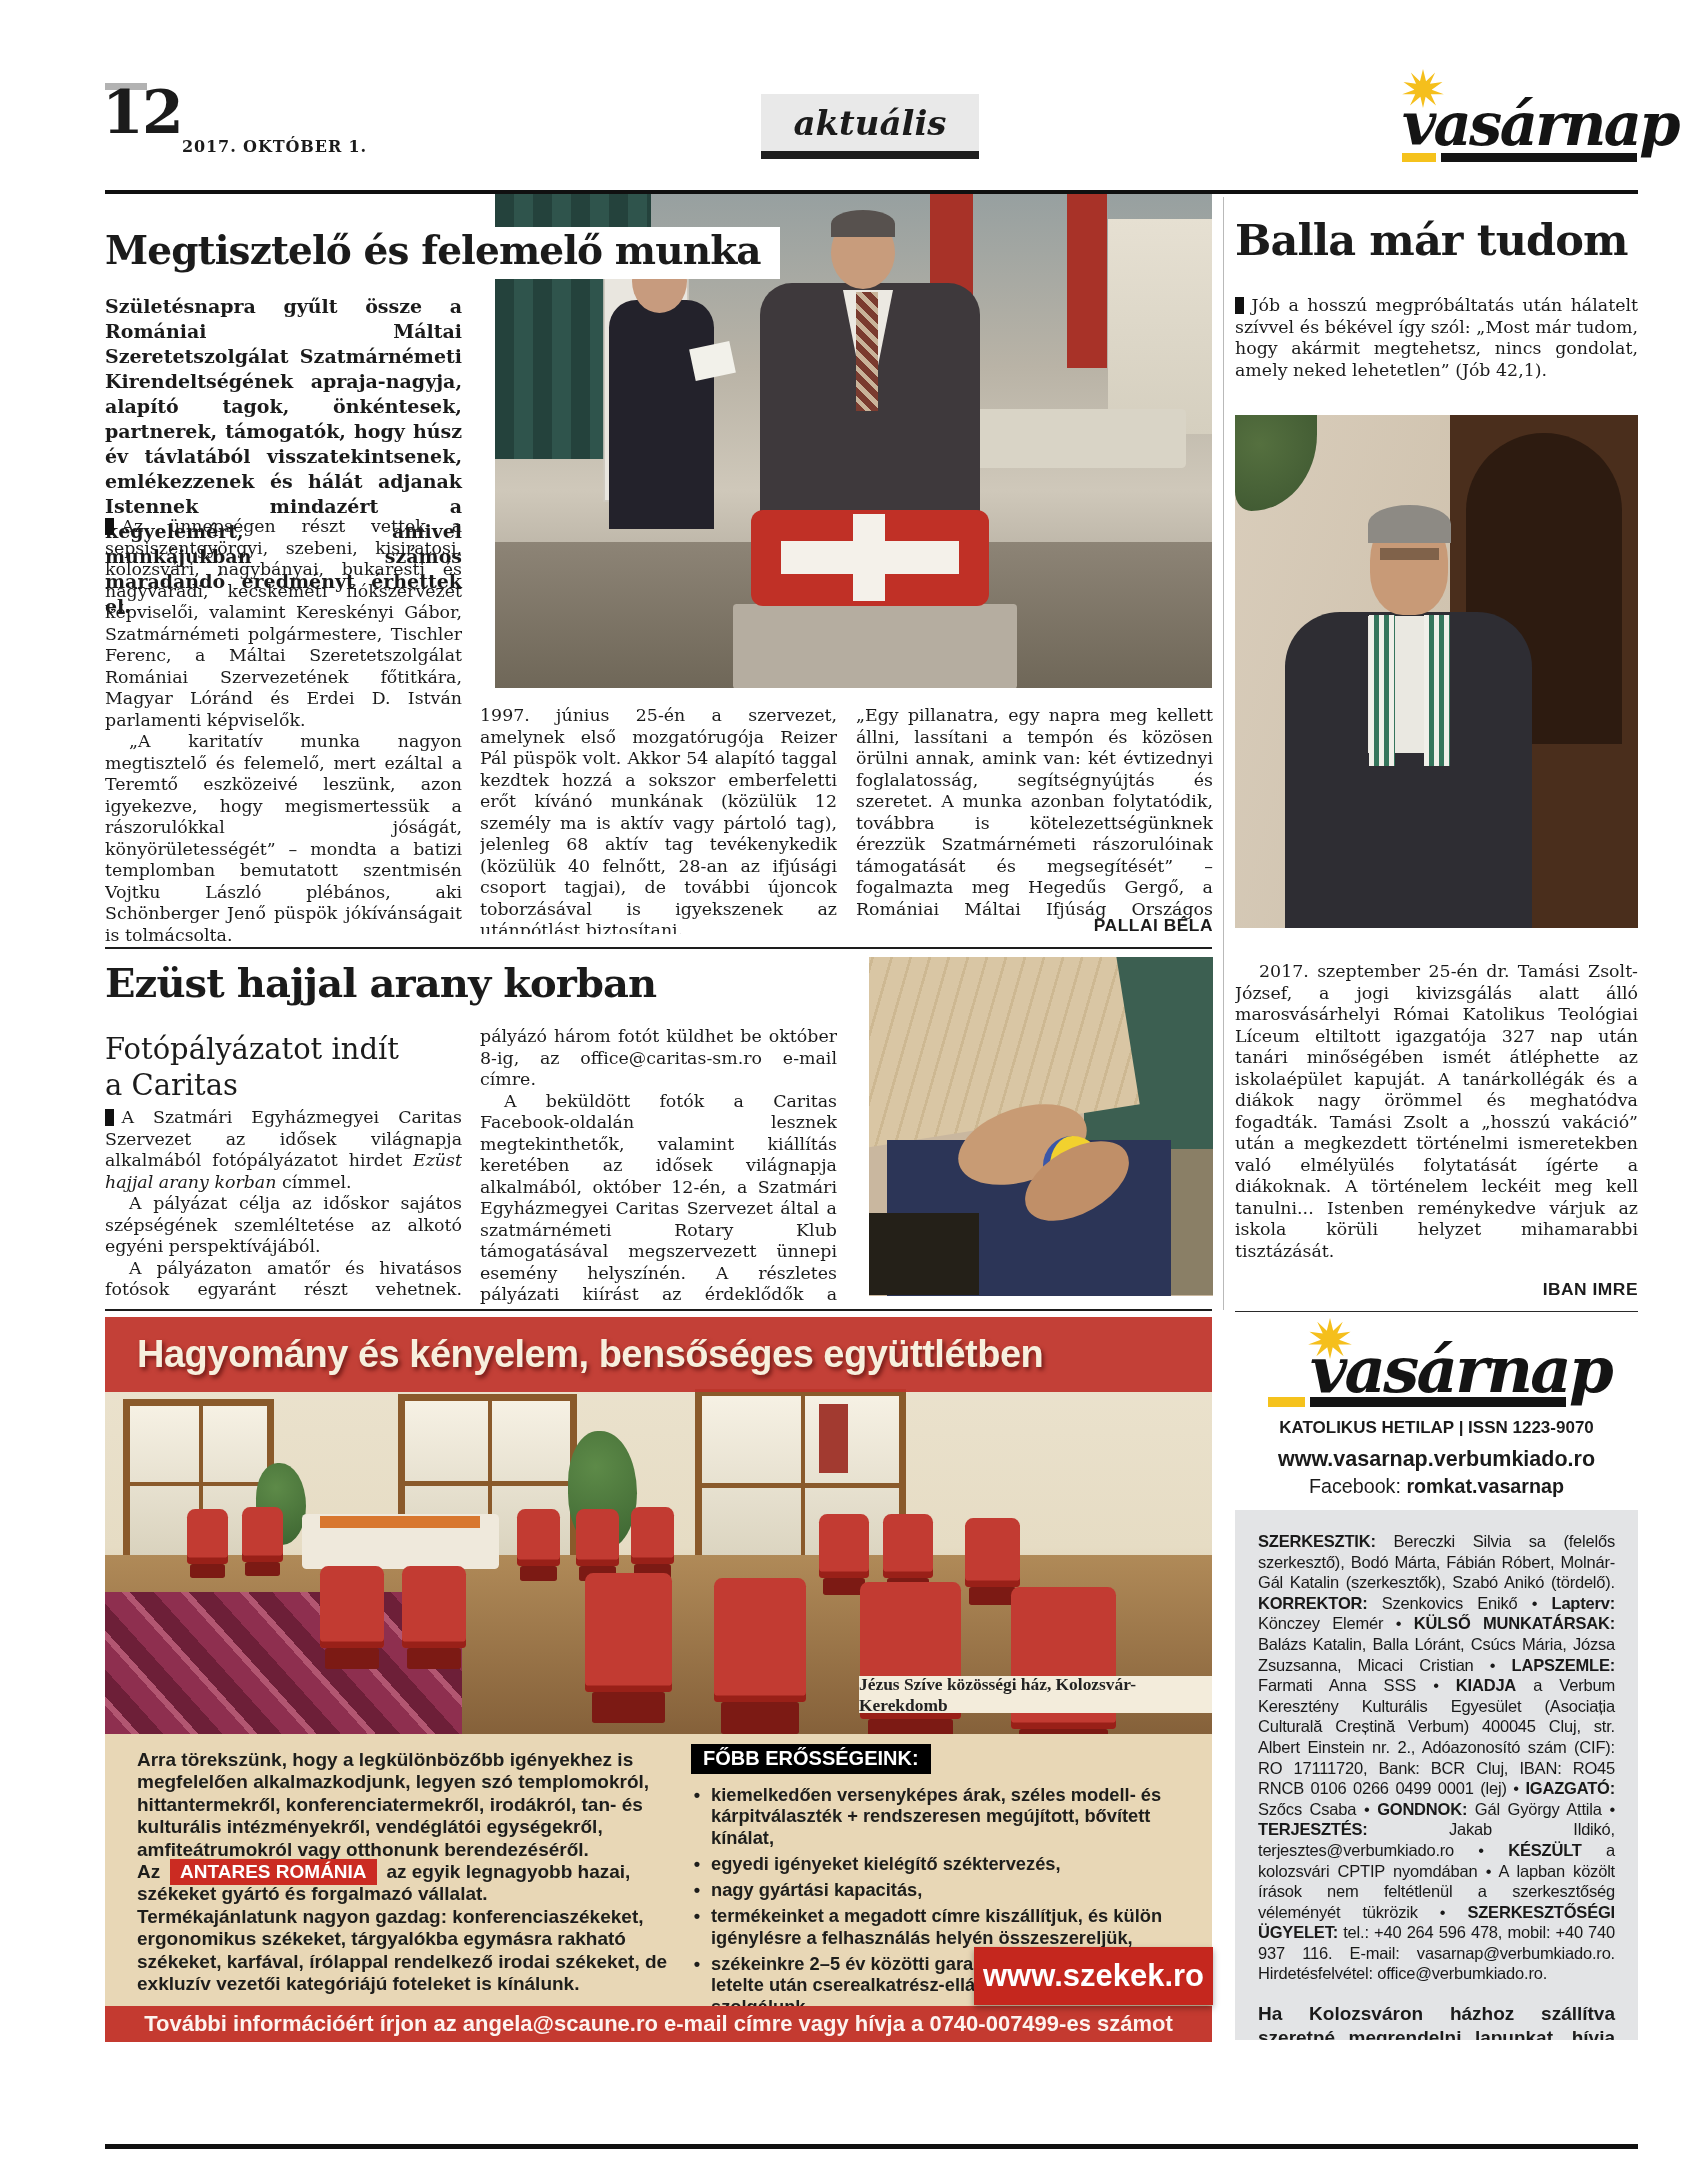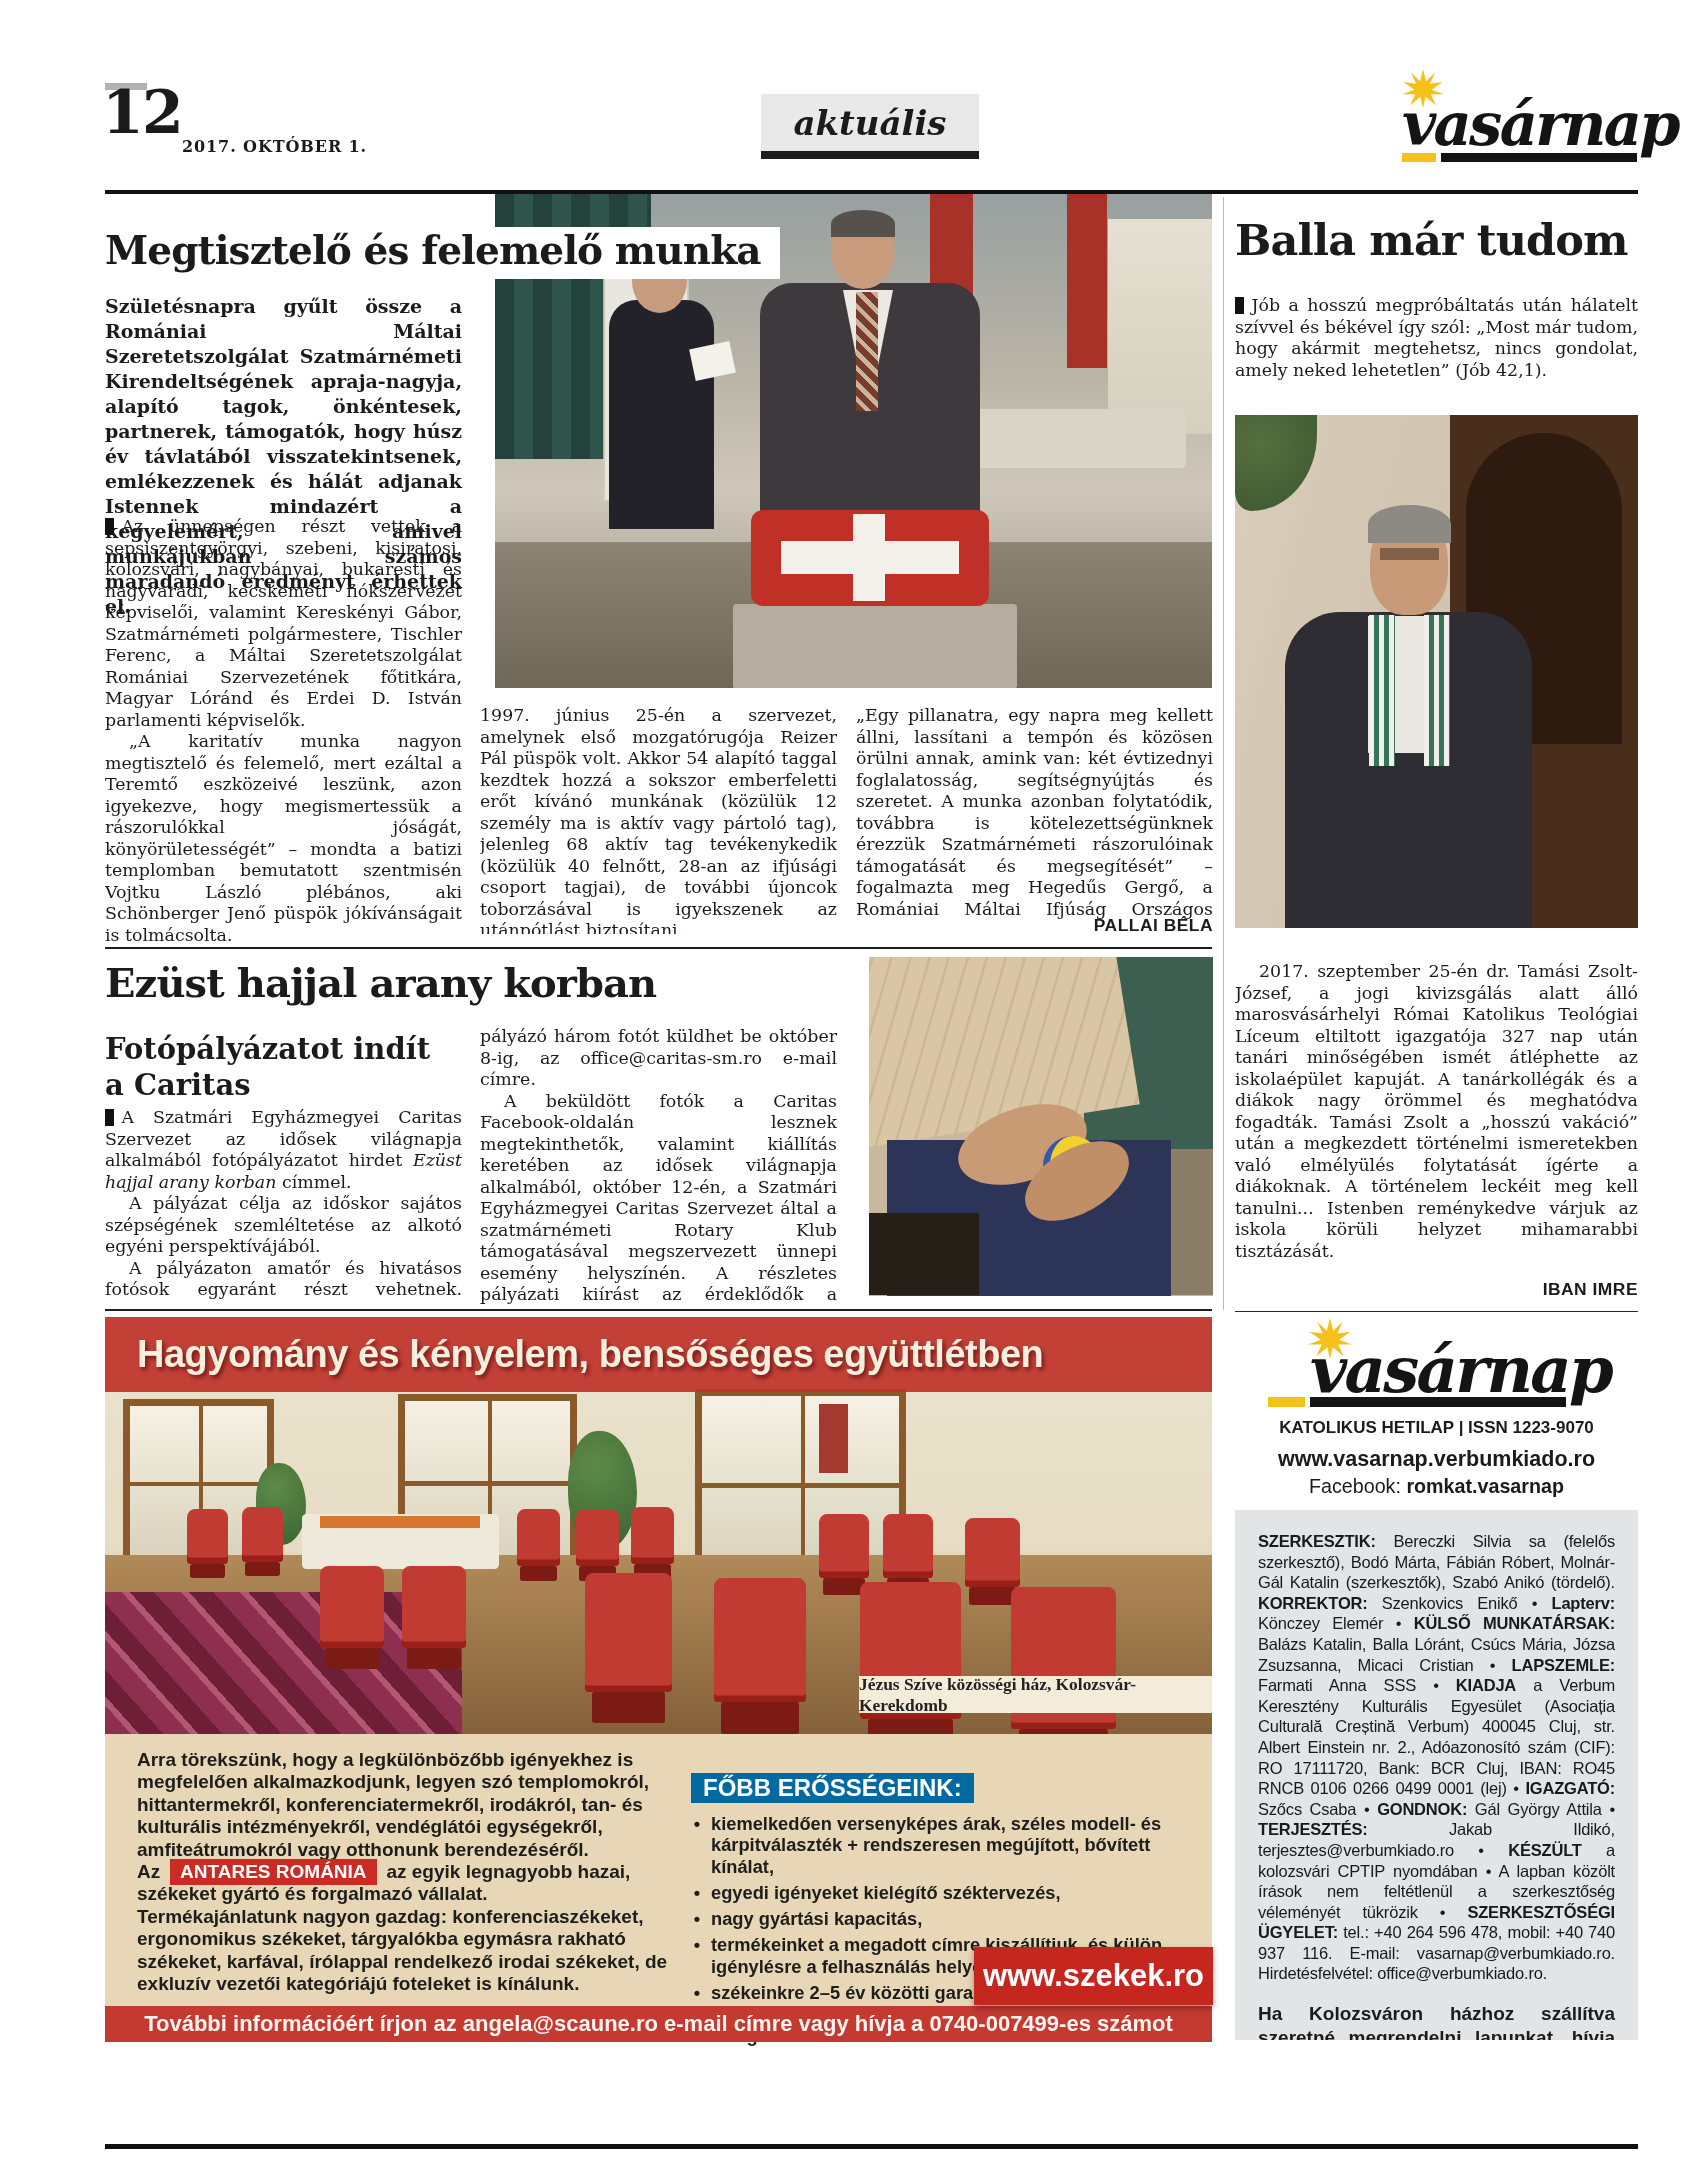--- a/index.html
+++ b/index.html
@@ -45,21 +45,21 @@
   #rule-mid1{left:105px;top:947px;width:1107px;height:1.8px;background:#1d1d1d;}
   #vline-main{left:1223px;top:197px;width:1.4px;height:1113px;background:#b9b9b9;}
   
   #a2-headline{left:1235px;top:215px;font-size:43px;}
   #a2-p1{left:1235px;top:295px;width:403px;}
   #a2-p2{left:1235px;top:961px;width:403px;height:320px;overflow:hidden;}
   #a2-byline{left:1235px;top:1279px;width:403px;}
   #rule-right{left:1235px;top:1311px;width:403px;height:1.4px;background:#2a2a2a;}
   
   #a3-title{left:105px;top:959px;font-size:40px;background:#fff;padding-right:18.3px;z-index:3;}
-  #a3-sub{left:105px;top:1031px;font-size:29px;line-height:36px;font-weight:bold;}
+  #a3-sub{left:105px;top:1031px;font-size:29px;line-height:36px;font-weight:normal;}
   #a3-c1{left:105px;top:1107px;width:357px;height:197px;overflow:hidden;}
   #a3-c2{left:480px;top:1026px;width:357px;height:283px;overflow:hidden;}
   #rule-mid2{left:105px;top:1309px;width:1107px;height:1.8px;background:#1d1d1d;}
   
   .ph{overflow:hidden;}
   #photo1{left:495px;top:194px;width:717px;height:494px;background:linear-gradient(180deg,#97a0a0 0%,#b9b3a6 35%,#cfc8ba 60%,#958d80 100%);}
   #p1-curtain{left:0;top:0;width:156px;height:265px;background:repeating-linear-gradient(90deg,#24423c 0 19px,#2f544c 19px 38px);}
   #p1-banner{left:110px;top:50px;width:82px;height:256px;background:#e9e6df;box-shadow:0 0 0 1.8px #cfcac0;}
   #p1-banner span{display:block;margin:12px 0 0 8.2px;font-size:18.3px;color:#454545;font-weight:bold;}
   #p1-red1{left:435px;top:0;width:43px;height:197px;background:#a83228;}
@@ -123,21 +123,21 @@
   #ad-banner span{margin-left:32px;font-weight:bold;font-size:38px;letter-spacing:-0.5px;color:#f7efdd;
       text-shadow:2.3px 2.7px 4.6px rgba(60,0,0,.6);font-family:"Liberation Sans",sans-serif;}
   #ad-caption{left:859px;top:1676px;width:353px;height:37px;background:#f3ecdb;display:flex;align-items:center;justify-content:center;
       font-family:Liberation Serif, serif;font-weight:bold;font-size:17.4px;color:#222;z-index:4;}
   #ad-panel{left:105px;top:1734px;width:1107px;height:272px;background:#e8d7b6;}
   #ad-left{left:137px;top:1749px;width:535px;font-family:"Liberation Sans",sans-serif;
       font-weight:bold;font-size:19px;line-height:22.4px;color:#1d1d1b;}
   #ad-left p{margin:0;}
   #ad-right{left:691px;top:1744px;width:494px;font-family:"Liberation Sans",sans-serif;
       font-weight:bold;font-size:18.3px;line-height:21.5px;color:#1d1d1b;}
-  #fobb{display:inline-block;background:#0369a1;color:#fff;font-size:24px;padding:3.7px 12px 4.6px 12px;margin-top:29px;}
+  #fobb{display:inline-block;background:#000000;color:#fff;font-size:20px;padding:3.7px 12px 4.6px 12px;}
   #ad-right ul{margin:10px 0 0 0;padding:0;list-style:none;}
   #ad-right li{margin:0 0 4.6px 0;padding-left:20px;position:relative;}
   #ad-right li::before{content:"•";position:absolute;left:2.7px;top:0;}
   #szekek{left:974px;top:1947px;width:239px;height:58px;background:#c5271e;display:flex;align-items:center;justify-content:center;
       color:#fff;font-weight:bold;font-size:31px;font-family:"Liberation Sans",sans-serif;z-index:5;box-shadow:0 2.7px 6.4px rgba(0,0,0,.35);}
   #ad-footer{left:105px;top:2006px;width:1107px;height:36px;background:#c43a30;display:flex;align-items:center;justify-content:center;
       color:#fdf3ef;font-weight:bold;font-size:22px;font-family:"Liberation Sans",sans-serif;}
   
   #mh-flame{left:1307px;top:1318px;width:46px;height:41px;}
   #mh-logo-text{left:1310px;top:1332px;font-size:64px;}

